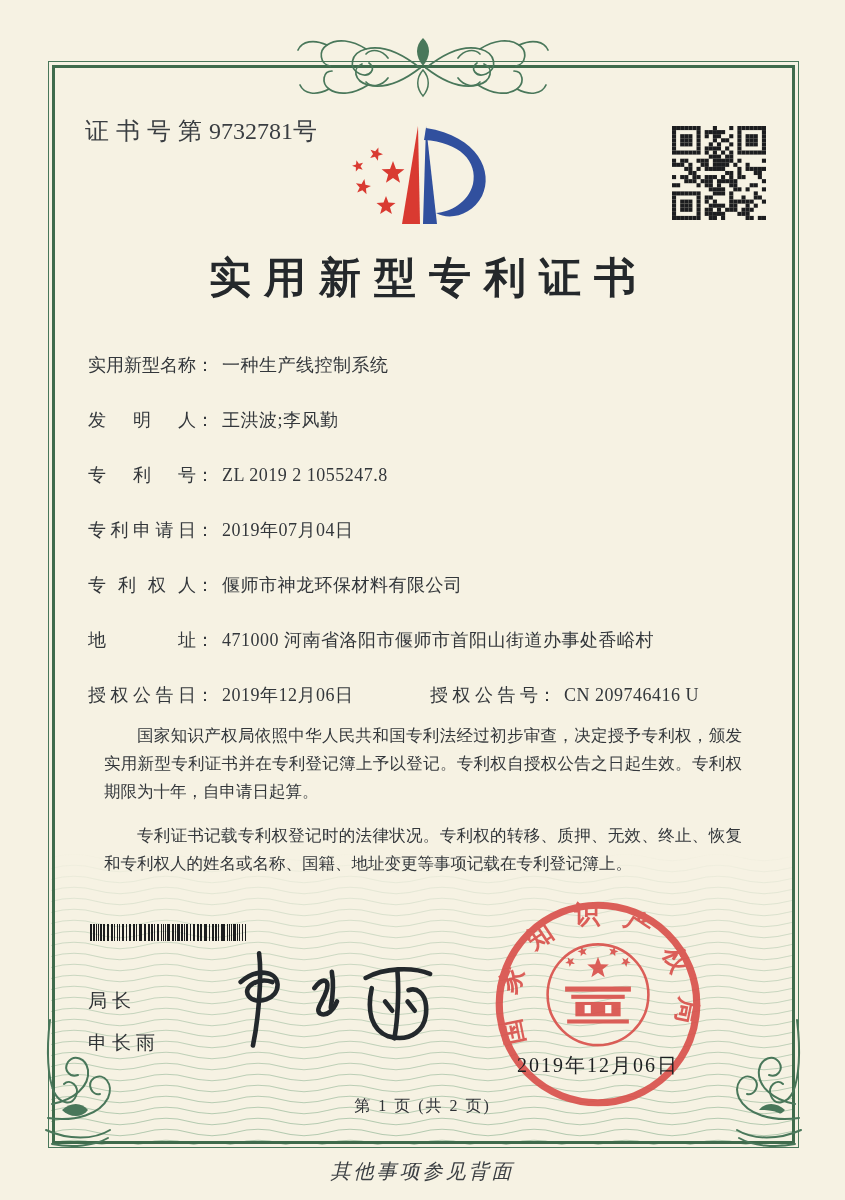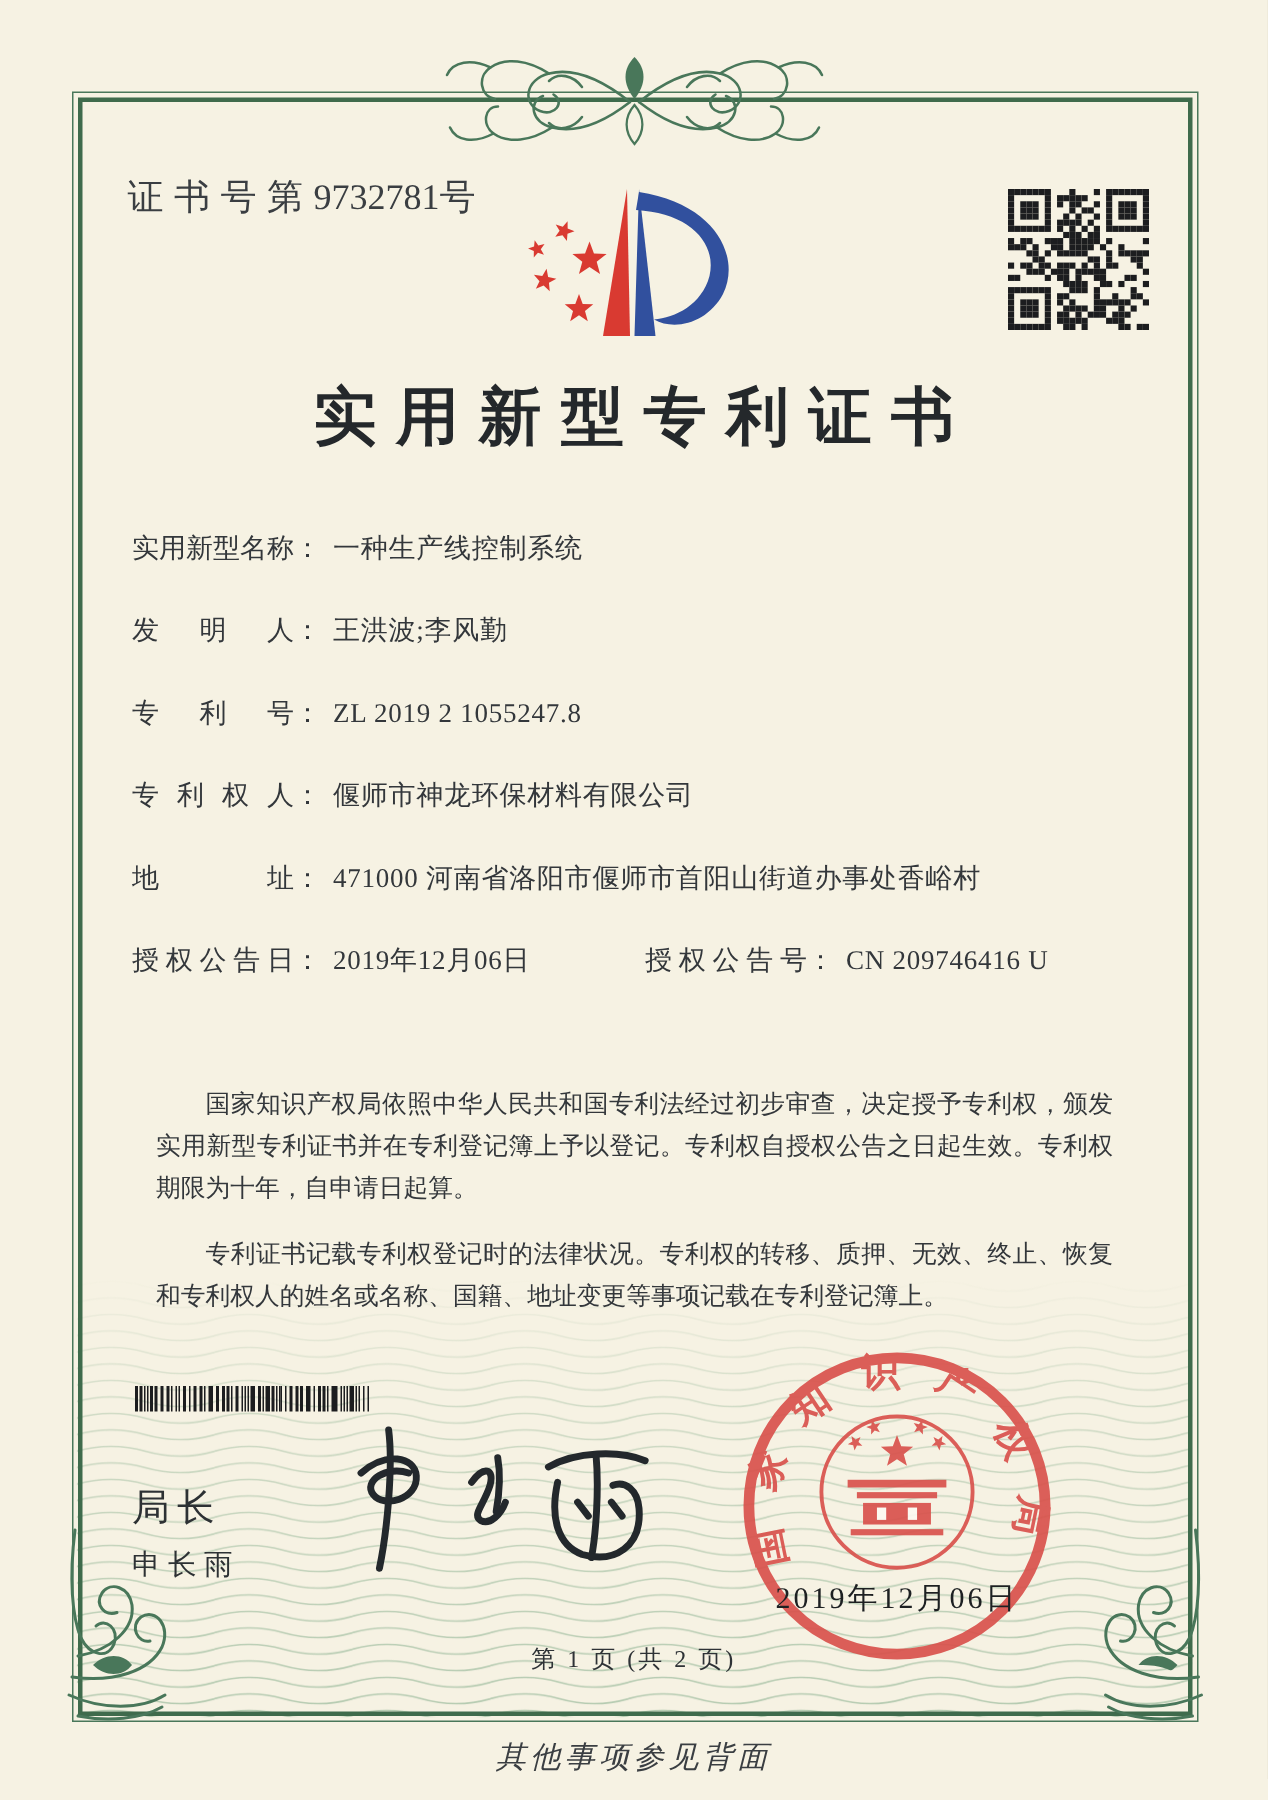--- a/index.html
+++ b/index.html
@@ -30,21 +30,21 @@
   .fvalue{display:inline-block;margin-left:8px;color:#33373b;letter-spacing:0.5px;}
   .grant-right{position:absolute;left:342px;top:0;}
   
   .body-text{position:absolute;left:88px;top:706px;width:670px;font-size:16.5px;
              line-height:28px;text-align:justify;color:#33373b;}
   .body-text p{margin:16px;text-indent:2em;}
   
   .barcode{position:absolute;left:90px;top:924px;width:158px;height:17px;display:flex;align-items:stretch;}
   .barcode span{display:block;background:#1c1d1f;}
   
-  .signer-title{position:absolute;left:88px;top:988px;font-size:25px;letter-spacing:5px;color:#2d3134;}
+  .signer-title{position:absolute;left:88px;top:988px;font-size:19px;letter-spacing:5px;color:#2d3134;}
   .signer-name{position:absolute;left:88px;top:1030px;font-size:19px;letter-spacing:5px;color:#2d3134;}
   .signature{position:absolute;left:212px;top:942px;width:256px;height:120px;}
   
   .seal{position:absolute;left:490px;top:896px;width:216px;height:216px;opacity:.9;}
   .seal-date{position:absolute;left:498px;top:1052px;width:200px;text-align:center;
              font-size:20px;letter-spacing:2px;color:#1d2022;}
   
   .page-info{position:absolute;left:0;top:1096px;width:100%;text-align:center;
              font-size:16px;letter-spacing:2px;color:#2e3236;}
   .back-note{position:absolute;left:0;top:1158px;width:100%;text-align:center;
@@ -408,20 +408,23 @@
     <div class="frow">
       <span class="flabel">实用新型名称</span><span class="fcolon">：</span><span class="fvalue">一种生产线控制系统</span>
     </div>
     <div class="frow">
       <span class="flabel">发明人</span><span class="fcolon">：</span><span class="fvalue">王洪波;李风勤</span>
     </div>
     <div class="frow">
       <span class="flabel">专利号</span><span class="fcolon">：</span><span class="fvalue">ZL 2019 2 1055247.8</span>
     </div>
     <div class="frow">
+      <span class="flabel">专利申请日</span><span class="fcolon">：</span><span class="fvalue">2019年07月04日</span>
+    </div>
+    <div class="frow">
       <span class="flabel">专利权人</span><span class="fcolon">：</span><span class="fvalue">偃师市神龙环保材料有限公司</span>
     </div>
     <div class="frow">
       <span class="flabel">地址</span><span class="fcolon">：</span><span class="fvalue">471000 河南省洛阳市偃师市首阳山街道办事处香峪村</span>
     </div>
     <div class="frow">
       <span class="flabel">授权公告日</span><span class="fcolon">：</span><span class="fvalue">2019年12月06日</span>
       <span class="grant-right">
         <span class="flabel">授权公告号</span><span class="fcolon">：</span><span class="fvalue">CN 209746416 U</span>
       </span>

